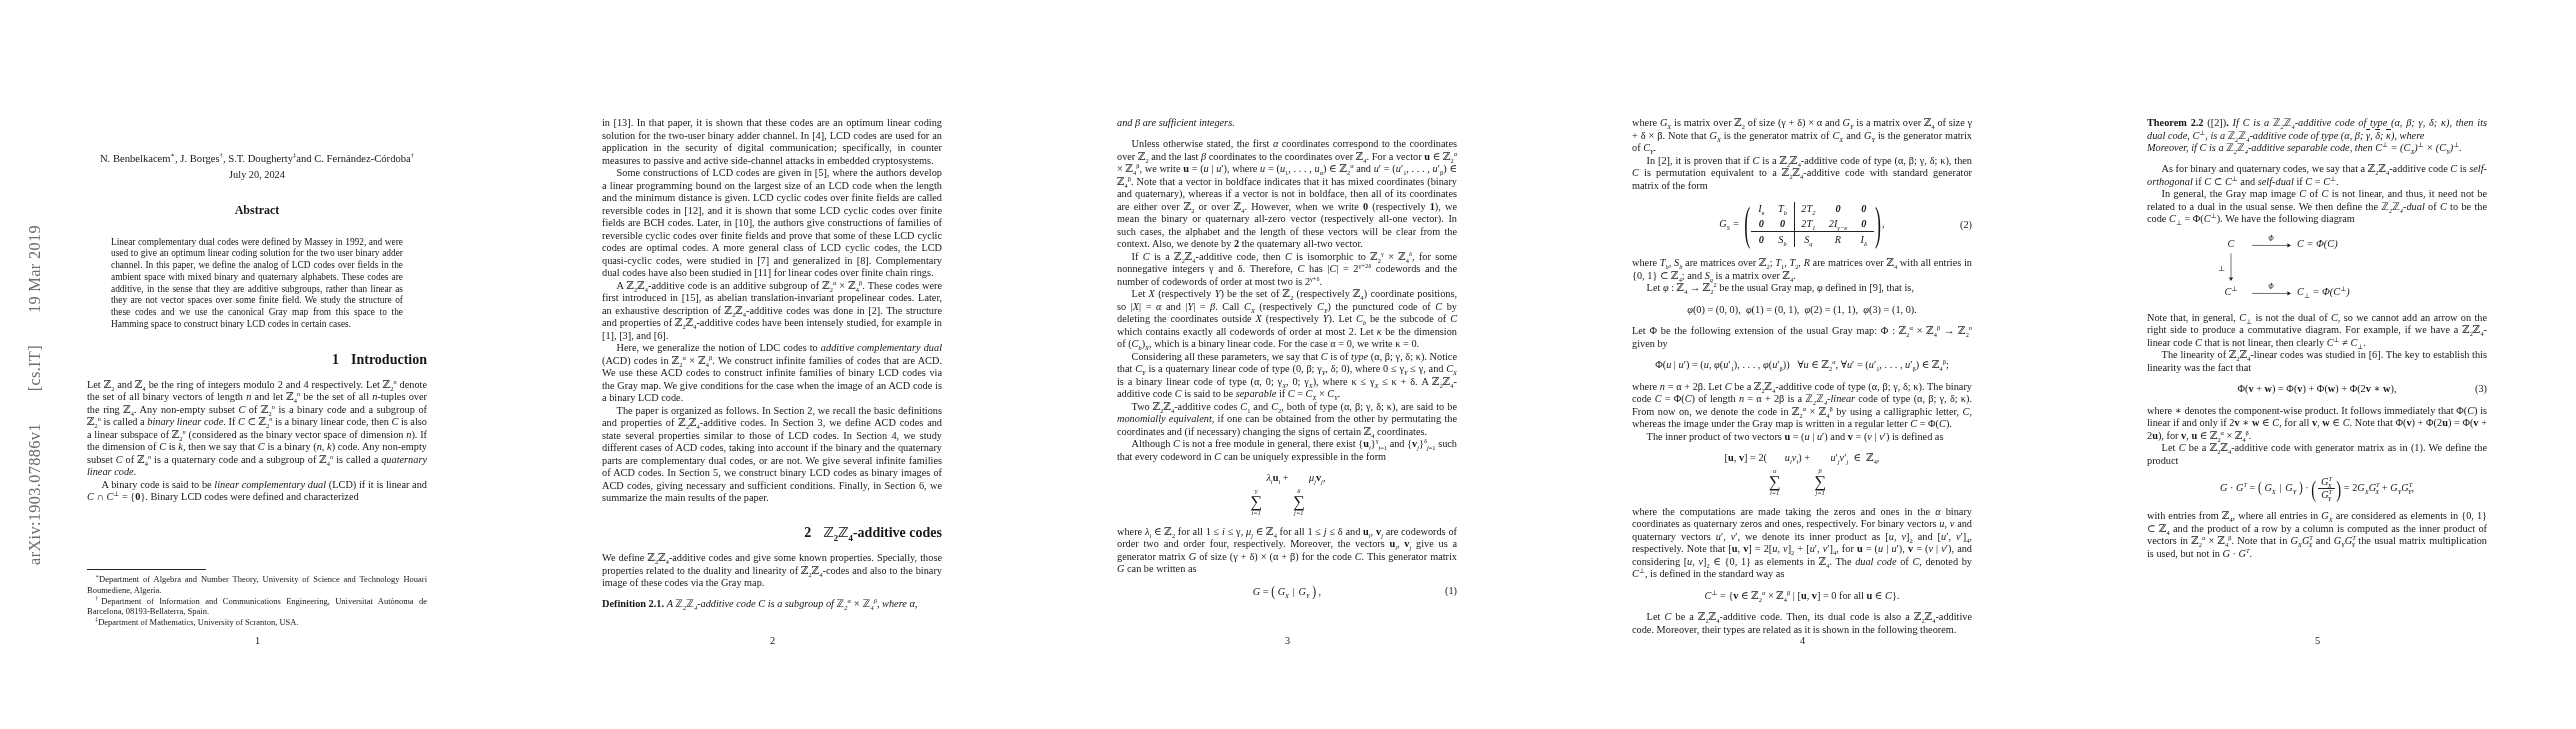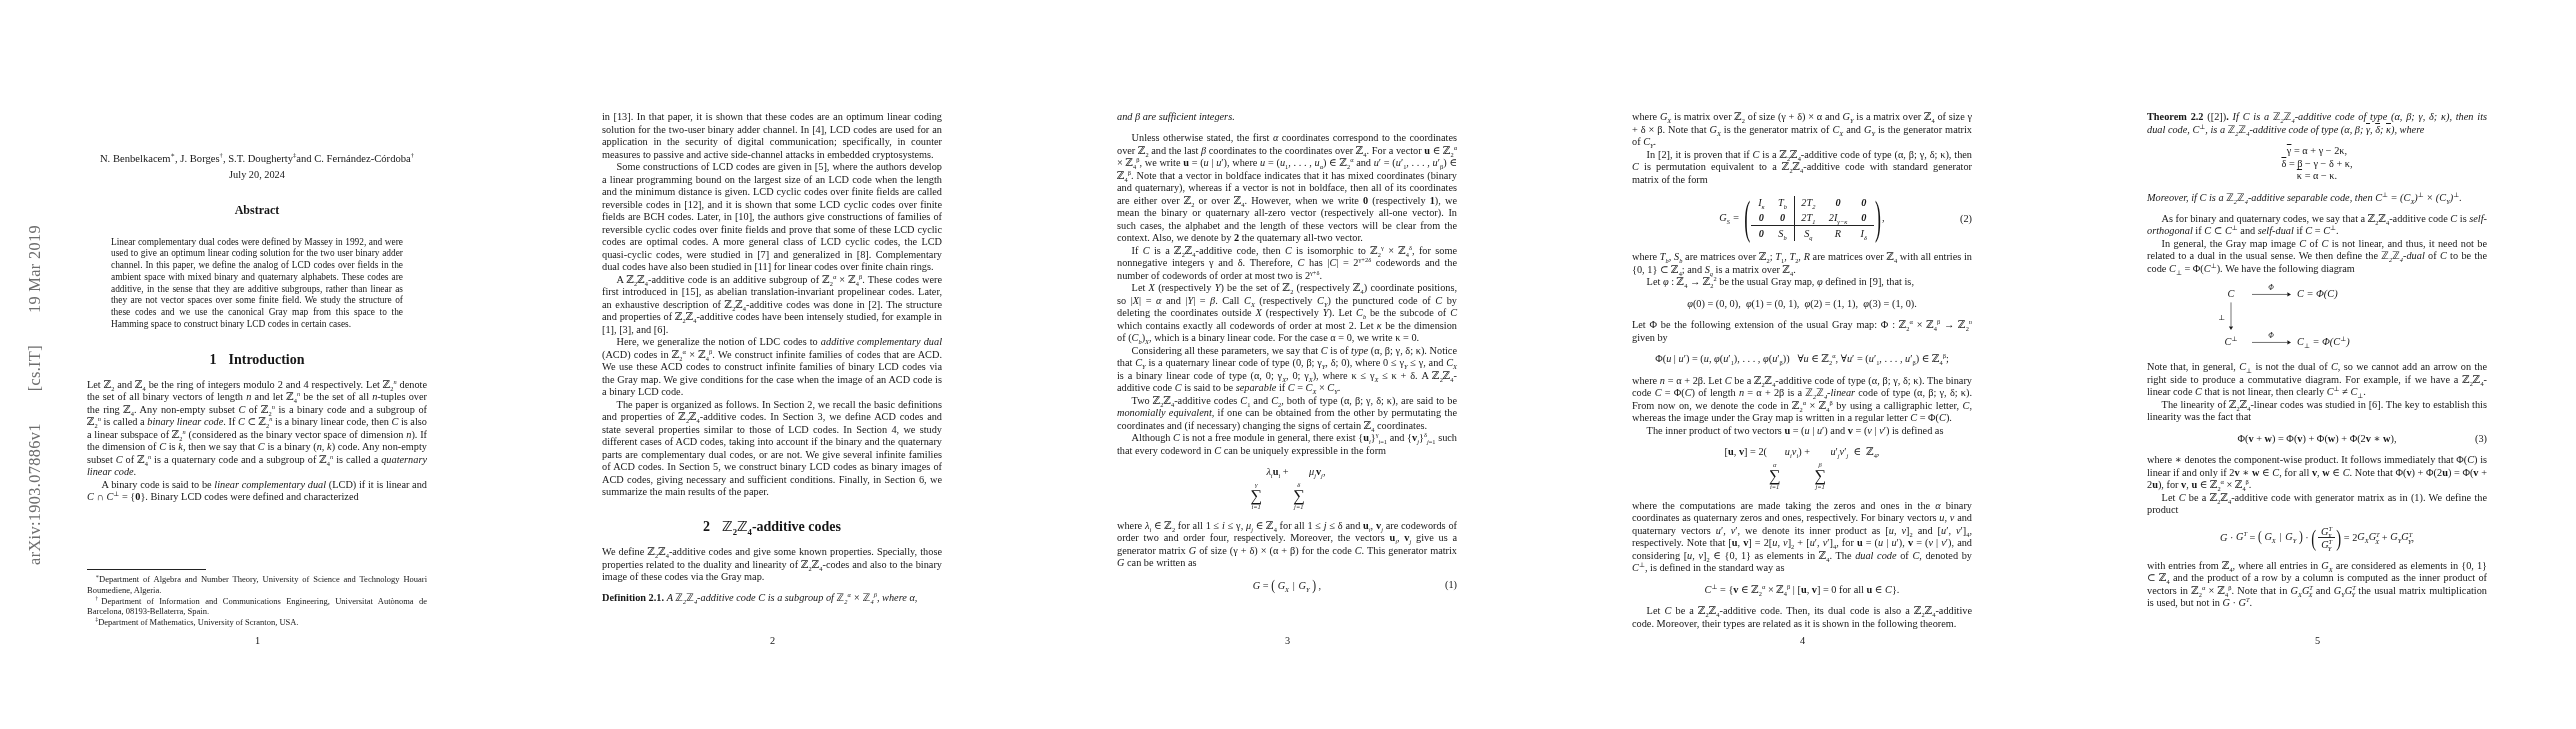--- a/index.html
+++ b/index.html
@@ -5,38 +5,38 @@
   html,body { margin:0; padding:0; background:#ffffff; }
   body {
     width:2576px; height:729px; display:flex;
     font-family:"Liberation Serif","DejaVu Serif","DejaVu Sans",serif;
     color:#161616;
     -webkit-font-smoothing:antialiased;
   }
   .page { position:relative; width:515px; height:729px; overflow:hidden; flex-shrink:0; background:#fff; }
   .col { position:absolute; left:87px; width:340px; font-size:10.3px; line-height:12.5px; text-align:justify; }
   .col1 { top:137px; }
-  .colN { top:111px; }
+  .colN { top:117px; }
 
   
   .arxiv {
     position:absolute; left:35px; top:395px;
     transform:translate(-50%,-50%) rotate(-90deg);
     white-space:nowrap; color:#6e6e6e; font-size:16.4px; letter-spacing:0.3px;
   }
   .arxiv span { margin:0 16px; }
 
   
   .title { text-align:center; font-size:16px; line-height:21px; }
   .authors { text-align:center; margin-top:16px; font-size:10.6px; }
   .date { text-align:center; margin-top:3px; font-size:10.3px; }
   .absh { text-align:center; font-weight:bold; margin-top:23px; font-size:12px; }
   .abst { margin:20px 24px 0 24px; font-size:9.4px; line-height:11.8px; text-align:justify; }
 
-  .sech { font-weight:bold; font-size:14px; line-height:16px; margin-top:20.7px; margin-bottom:11px; text-align:center; }
+  .sech { font-weight:bold; font-size:14px; line-height:16px; margin-top:20.7px; margin-bottom:11px; text-align:right; }
   .sech .num { margin-right:12px; }
 
   .para { margin:0; }
   .ind { text-indent:14.6px; }
   .it { font-style:italic; }
   .defpar { margin-top:8.5px; }
 
   sup,sub { line-height:0; }
   sup { font-size:0.62em; }
   sub { font-size:0.62em; }
@@ -207,25 +207,20 @@
     <p class="para">where the computations are made taking the zeros and ones in the <i>α</i> binary coordinates as quaternary zeros and ones, respectively. For binary vectors <i>u</i>, <i>v</i> and quaternary vectors <i>u</i>′, <i>v</i>′, we denote its inner product as [<i>u</i>, <i>v</i>]<sub>2</sub> and [<i>u</i>′, <i>v</i>′]<sub>4</sub>, respectively. Note that [<b>u</b>, <b>v</b>] = 2[<i>u</i>, <i>v</i>]<sub>2</sub> + [<i>u</i>′, <i>v</i>′]<sub>4</sub>, for <b>u</b> = (<i>u</i> | <i>u</i>′), <b>v</b> = (<i>v</i> | <i>v</i>′), and considering [<i>u</i>, <i>v</i>]<sub>2</sub> ∈ {0, 1} as elements in ℤ<sub>4</sub>. The <i>dual code</i> of <span class="cal">C</span>, denoted by <span class="cal">C</span><sup>⊥</sup>, is defined in the standard way as</p>
     <div class="disp"><span class="cal">C</span><sup>⊥</sup> = {<b>v</b> ∈ ℤ<sub>2</sub><sup>α</sup> × ℤ<sub>4</sub><sup>β</sup> | [<b>u</b>, <b>v</b>] = 0 for all <b>u</b> ∈ <span class="cal">C</span>}.</div>
     <p class="para ind">Let <span class="cal">C</span> be a ℤ<sub>2</sub>ℤ<sub>4</sub>-additive code. Then, its dual code is also a ℤ<sub>2</sub>ℤ<sub>4</sub>-additive code. Moreover, their types are related as it is shown in the following theorem.</p>
   </div>
   <div class="pageno">4</div>
 </div>
 
 <div class="page">
   <div class="col colN">
     <p class="para"><b>Theorem 2.2</b> ([2])<b>.</b> <i>If <span class="cal">C</span> is a ℤ<sub>2</sub>ℤ<sub>4</sub>-additive code of type (α, β; γ, δ; κ), then its dual code, <span class="cal">C</span><sup>⊥</sup>, is a ℤ<sub>2</sub>ℤ<sub>4</sub>-additive code of type (α, β; <span class="ov">γ</span>, <span class="ov">δ</span>; <span class="ov">κ</span>), where</i></p>
-    <div class="disp">
-      <div><span class="ov">γ</span> = α + γ − 2κ,</div>
-      <div><span class="ov">δ</span> = β − γ − δ + κ,</div>
-      <div><span class="ov">κ</span> = α − κ.</div>
-    </div>
     <p class="para"><i>Moreover, if <span class="cal">C</span> is a ℤ<sub>2</sub>ℤ<sub>4</sub>-additive separable code, then <span class="cal">C</span><sup>⊥</sup> = (<span class="cal">C</span><sub>X</sub>)<sup>⊥</sup> × (<span class="cal">C</span><sub>Y</sub>)<sup>⊥</sup>.</i></p>
     <p class="para ind defpar">As for binary and quaternary codes, we say that a ℤ<sub>2</sub>ℤ<sub>4</sub>-additive code <span class="cal">C</span> is <i>self-orthogonal</i> if <span class="cal">C</span> ⊂ <span class="cal">C</span><sup>⊥</sup> and <i>self-dual</i> if <span class="cal">C</span> = <span class="cal">C</span><sup>⊥</sup>.</p>
     <p class="para ind">In general, the Gray map image <i>C</i> of <span class="cal">C</span> is not linear, and thus, it need not be related to a dual in the usual sense. We then define the <i>ℤ<sub>2</sub>ℤ<sub>4</sub>-dual</i> of <i>C</i> to be the code <i>C</i><sub>⊥</sub> = Φ(<span class="cal">C</span><sup>⊥</sup>). We have the following diagram</p>
     <div class="cd">
       <div class="cdrow">
         <span class="cdl"><span class="cal">C</span></span>
         <span class="cdm">
           <span class="harr">
             <span class="lbl">Φ</span>
             <svg width="39" height="4.9" viewBox="0 0 64 8">

